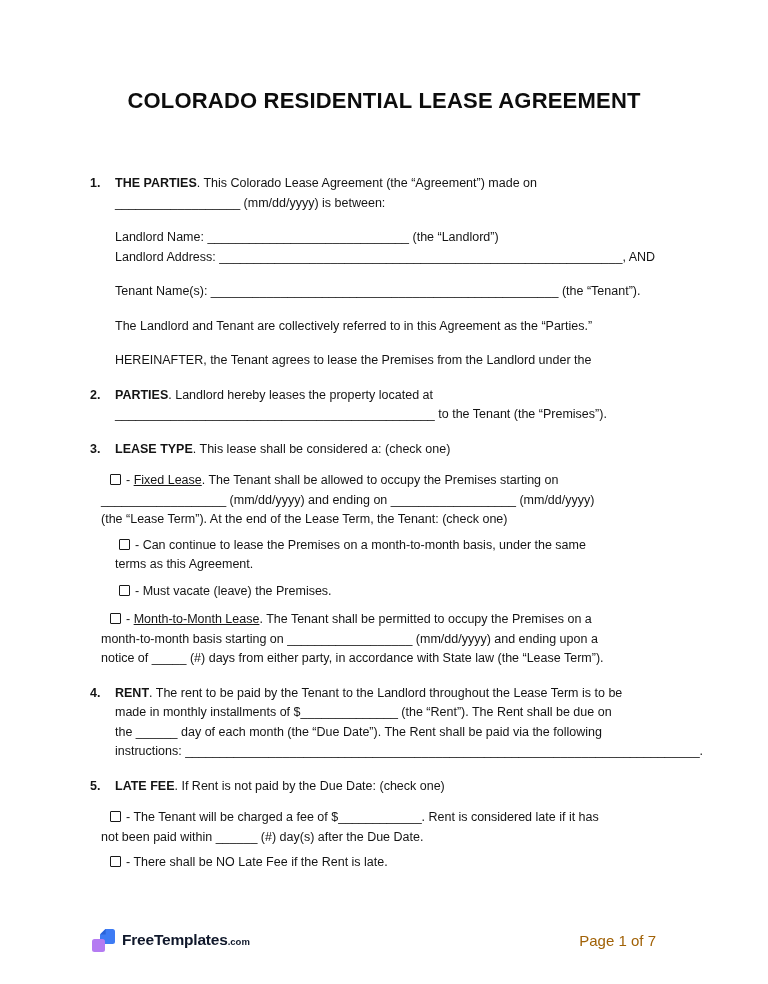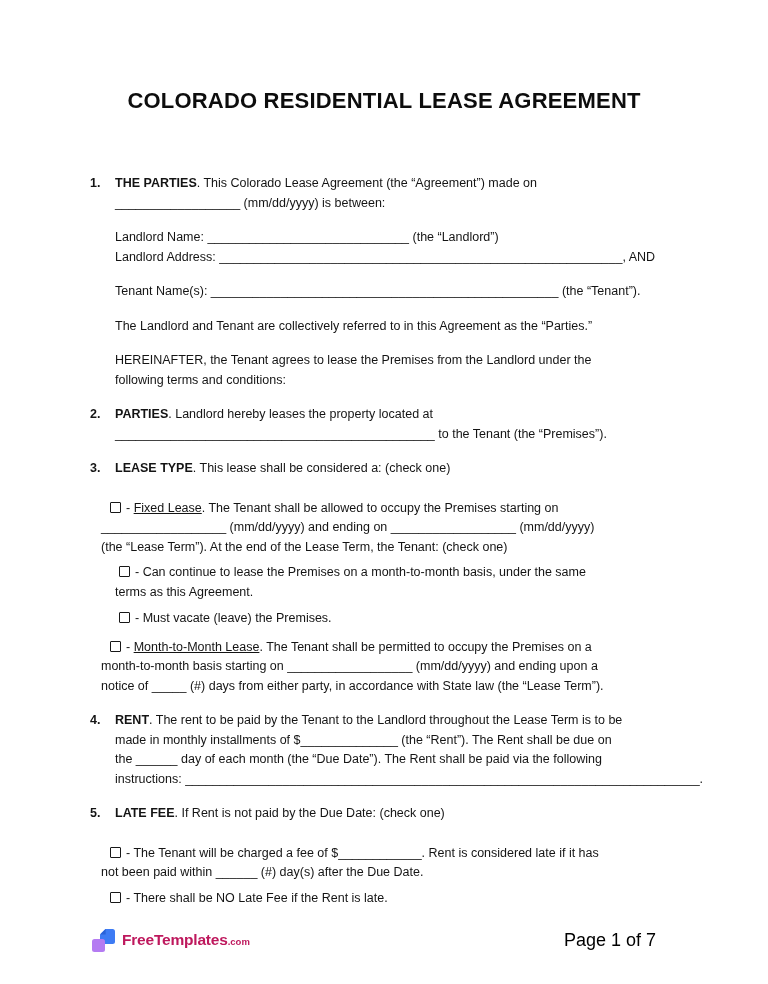--- a/index.html
+++ b/index.html
@@ -26,21 +26,21 @@
   b{font-weight:bold;text-align:right;}
   .u{text-decoration:underline;}
   
   .lvl1{margin-left:-14px;}
   .lvl2{margin-left:14px;}
   .lvl1 .first{padding-left:9px;}
   .lvl2 .first{padding-left:4px;}
   .mt6{margin-top:6px;}
   .mt7{margin-top:7px;}
   .mt9{margin-top:9px;}
-  .mt18{margin-top:20px;}
+  .mt18{margin-top:12px;}
   .cb{
     display:inline-block;width:9px;height:9px;
     border:1.6px solid #181818;border-radius:1px;
     vertical-align:-1px;margin-right:5px;
     background:#fff;
   }
   
   .footer{
     position:absolute;left:92px;right:112px;top:928px;
     display:flex;justify-content:space-between;align-items:center;
@@ -54,24 +54,24 @@
   }
   .li-fold{
     position:absolute;top:0;left:8px;width:5.6px;height:5.6px;
     background:#2a62d8;
     clip-path:polygon(100% 0,100% 100%,0 100%);
   }
   .li-purple{
     position:absolute;left:0;bottom:0;width:13px;height:13px;
     background:#b47bf2;border-radius:2.5px;z-index:2;
   }
-  .brand{color:#be185d;line-height:23px;white-space:nowrap;}
+  .brand{color:#0f172a;line-height:23px;white-space:nowrap;}
   .brand b{font-size:15.5px;letter-spacing:-0.2px;}
   .brand .suffix{font-size:9.5px;font-weight:bold;}
-  .page-num{font-size:18px;color:#000000;line-height:23px;}
+  .page-num{font-size:15px;color:#a16207;line-height:23px;}
 </style>
 </head>
 <body>
 
 <div class="page">
 
   <h1 class="title">COLORADO RESIDENTIAL LEASE AGREEMENT</h1>
 
   <div class="body-col">
 
@@ -89,21 +89,20 @@
     <div class="para">
       <div class="line">Tenant Name(s): __________________________________________________ (the “Tenant”).</div>
     </div>
 
     <div class="para">
       <div class="line">The Landlord and Tenant are collectively referred to in this Agreement as the “Parties.”</div>
     </div>
 
     <div class="para">
       <div class="line">HEREINAFTER, the Tenant agrees to lease the Premises from the Landlord under the</div>
-      <div class="line">following terms and conditions:</div>
     </div>
 
     <div class="sec">
       <span class="num">2.</span>
       <div class="line"><b>PARTIES</b><span>. Landlord hereby leases the property located at</span></div>
       <div class="line">______________________________________________ to the Tenant (the “Premises”).</div>
     </div>
 
     <div class="sec">
       <span class="num">3.</span>

